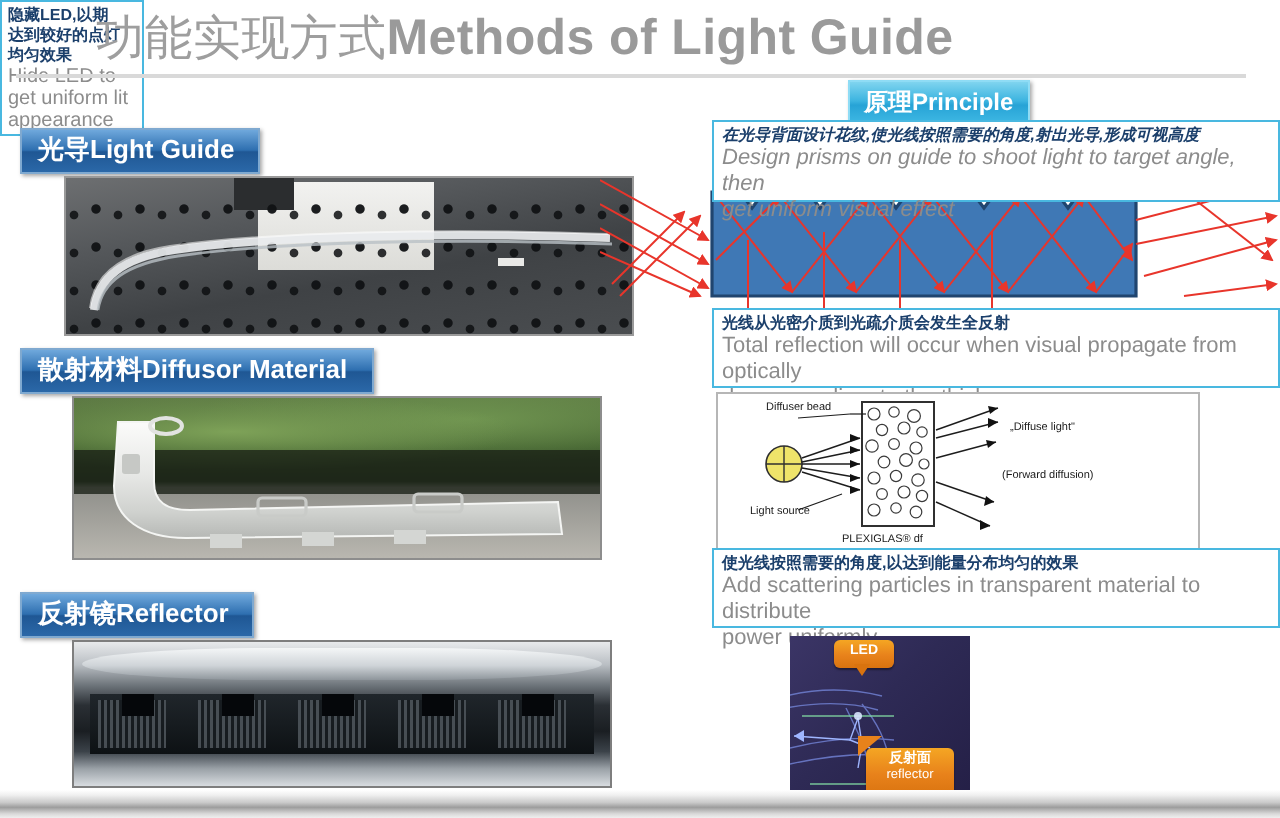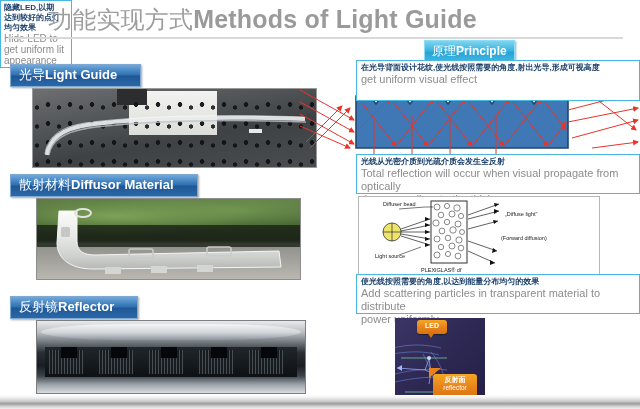--- a/index.html
+++ b/index.html
@@ -27,26 +27,26 @@
     background:#d9d9d9;
   }
 
   
   .chip{
     position:absolute;
     background:linear-gradient(to bottom,#6fa8dc 0%,#2e6fb0 48%,#1f5794 52%,#2b68a8 100%);
     border:1px solid #7fa9d0;
     color:#ffffff;
     font-size:13px;font-weight:bold;
-    padding:2px 23px 3px 8px;
+    padding:2px 12px 3px 8px;
     white-space:nowrap;
     box-shadow:1px 1px 2px rgba(0,0,0,.35);
     line-height:16px;
   }
-  .chip .cjk{font-weight:normal;}
+  .chip .cjk{font-weight:bold;}
 
   .chip-principle{
     left:424px;top:40px;
     background:linear-gradient(to bottom,#7fd4ef 0%,#3cb4e0 45%,#27a3d6 55%,#3fb9e4 100%);
     border:1px solid #8fdcf5;
     font-size:12px;padding:2px 7px 3px 7px;
   }
 
   
   .photo{position:absolute;overflow:hidden;background:#ddd;}
@@ -110,21 +110,21 @@
     box-sizing:border-box;
   }
   .txt-cn{
     color:#1b3f6b;font-size:8px;line-height:10px;font-weight:bold;
     white-space:nowrap;
   }
   .txt-en{
     color:#8c8c8c;font-size:11px;line-height:13px;
   }
 
-  #txt-prism{left:356px;top:60px;width:284px;height:41px;}
+  #txt-prism{left:356px;top:60px;width:284px;height:41px;font-style:italic;}
   #txt-total{left:356px;top:154px;width:284px;height:40px;}
   #txt-scatter{left:356px;top:274px;width:284px;height:40px;}
 
   
   #prism-diagram{position:absolute;left:300px;top:86px;width:340px;height:78px;}
 
   
   #diffusor-diagram{position:absolute;left:358px;top:196px;width:240px;height:80px;
     background:#ffffff;border:1px solid #b6b6b6;}
   #diffusor-diagram .lbl{position:absolute;font-size:5.5px;color:#1a1a1a;white-space:nowrap;}
@@ -290,20 +290,21 @@
         <line x1="268" y1="36" x2="338" y2="22"></line>
         <line x1="272" y1="52" x2="338" y2="34"></line>
         <line x1="290" y1="8" x2="336" y2="44"></line>
         <line x1="292" y1="62" x2="338" y2="56"></line>
       </g>
     </svg>
   </div>
 
   <div class="txtbox" id="txt-prism">
     <div class="txt-cn">在光导背面设计花纹,使光线按照需要的角度,射出光导,形成可视高度</div>
+    <div class="txt-en">Design prisms on guide to shoot light to target angle, then</div>
     <div class="txt-en">get uniform visual effect</div>
   </div>
 
   <div class="txtbox" id="txt-total">
     <div class="txt-cn">光线从光密介质到光疏介质会发生全反射</div>
     <div class="txt-en">Total reflection will occur when visual propagate from optically</div>
     <div class="txt-en">denser medium to the thicker one</div>
   </div>
 
   <div id="diffusor-diagram">

